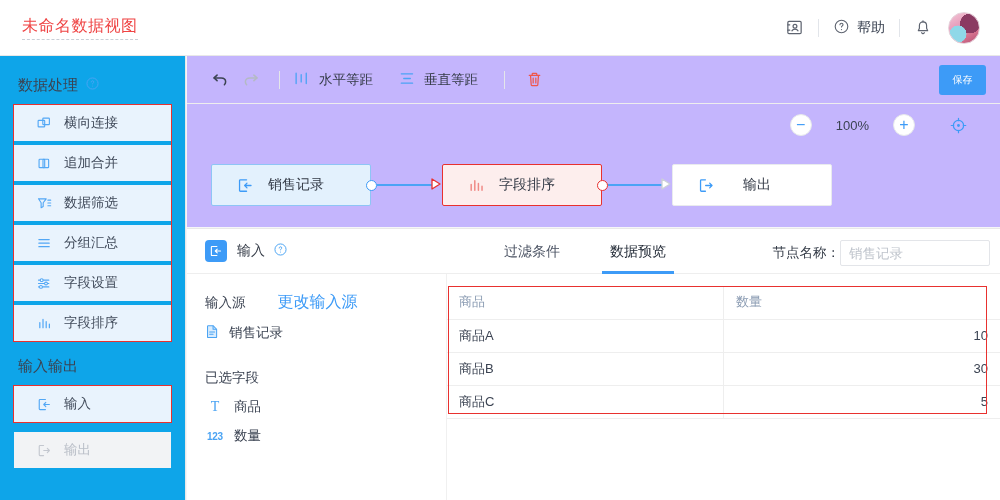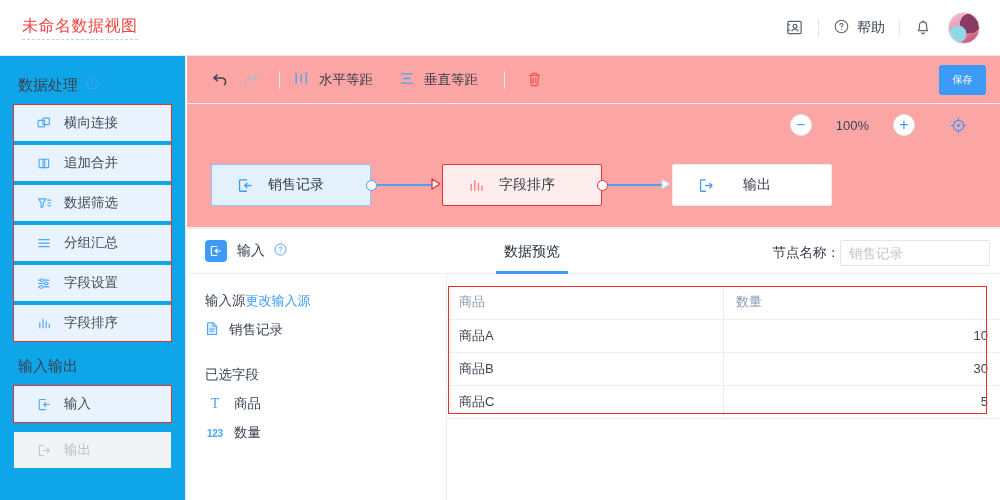--- a/index.html
+++ b/index.html
@@ -53,21 +53,21 @@
   }
   .sb-item:last-child { margin-bottom: 0; }
   .sb-item.disabled { background: #f2f3f5; color: #b9bec7; cursor: default; }
   .sb-icn { width: 17px; height: 17px; display: flex; align-items: center; justify-content: center; color: #52a7f5; flex: 0 0 17px; }
   .sb-item.disabled .sb-icn { color: #c3c7cf; }
   .sb-sec-title { font-size: 15px; color: #3b4352; margin: 16px 0 10px 4px; }
 
   
   .canvas-wrap {
     position: absolute; left: 187px; top: 56px; width: 813px; height: 171px;
-    background: #fca5a5;
+    background: #c4b5fd;
   }
   .toolbar {
     height: 48px; border-bottom: 1px solid #eeeeee; display: flex; align-items: center;
     padding: 0 14px 0 18px; justify-content: space-between;
   }
   .tb-left { display: flex; align-items: center; }
   .tb-ico { width: 30px; height: 30px; display: flex; align-items: center; justify-content: center; cursor: pointer; }
   .tb-div { width: 1px; height: 18px; background: #e4e6ea; margin: 0 14px; }
   .tb-btn {
     display: flex; align-items: center; gap: 8px; font-size: 13.5px;
@@ -138,21 +138,21 @@
   .nn-input {
     width: 150px; height: 26px; border: 1px solid #e3e5e9; border-radius: 2px;
     padding: 0 8px; font-size: 13.5px; color: #333; font-family: inherit; outline: none;
   }
   .nn-input::placeholder { color: #bfc4cc; }
 
   .panel-body { display: flex; height: 227px; }
   .cfg { width: 260px; padding: 18px 22px 0 18px; border-right: 1px solid #f0f0f0; }
   .cfg-row { display: flex; align-items: baseline; justify-content: flex-start; }
   .cfg-label { font-size: 13.5px; color: #3b4352; }
-  .cfg-link { font-size: 13px; color: #3d9bf7; cursor: pointer; }
+  .cfg-link { font-size: 16px; color: #3d9bf7; cursor: pointer; margin-left: 32px; }
   .cfg-val { display: flex; align-items: center; gap: 9px; margin-top: 11px; font-size: 13.5px; color: #3b4352; }
   .cfg-sec { margin-top: 26px; }
   .fld { display: flex; align-items: center; gap: 9px; margin-top: 11px; font-size: 13.5px; color: #3b4352; }
   .fld-t { color: #4aa3f3; font-size: 14px; width: 20px; text-align: center; font-family: "Liberation Serif", serif; }
   .fld-n { color: #4aa3f3; font-size: 10px; font-weight: 700; width: 20px; text-align: center; letter-spacing: -.3px; }
 
   .tblwrap { flex: 1; padding: 12px 0 0 0; position: relative; }
   .tbl-annot { position: absolute; left: 1px; top: 12px; right: 13px; height: 128px; border: 1.6px solid #e8312f; pointer-events: none; }
   table { width: 100%; border-collapse: collapse; table-layout: fixed; }
   th, td {
@@ -413,20 +413,21 @@
       <span class="ph-title">输入</span>
       <span>
         <svg width="15" height="15" viewBox="0 0 20 20" fill="none" stroke="#4aa3f3" stroke-width="1.3">
           <circle cx="10" cy="10" r="7.4"></circle>
           <path d="M8.3 8c0-.95.75-1.6 1.7-1.6s1.7.65 1.7 1.5c0 1.3-1.7 1.35-1.7 2.65" stroke-linecap="round"></path>
           <circle cx="10" cy="13.4" r=".7" fill="#4aa3f3" stroke="none"></circle>
         </svg>
       </span>
 
       <div class="tabs" style="margin-left:208px;">
+        <div class="tab">过滤条件</div>
         <div class="tab active">数据预览</div>
       </div>
 
       <div class="nodename" style="right:10px;">
         <span class="nn-label">节点名称：</span>
         <input class="nn-input" type="text" value="" placeholder="销售记录" style="">
       </div>
     </div>
 
     <div class="panel-body">

